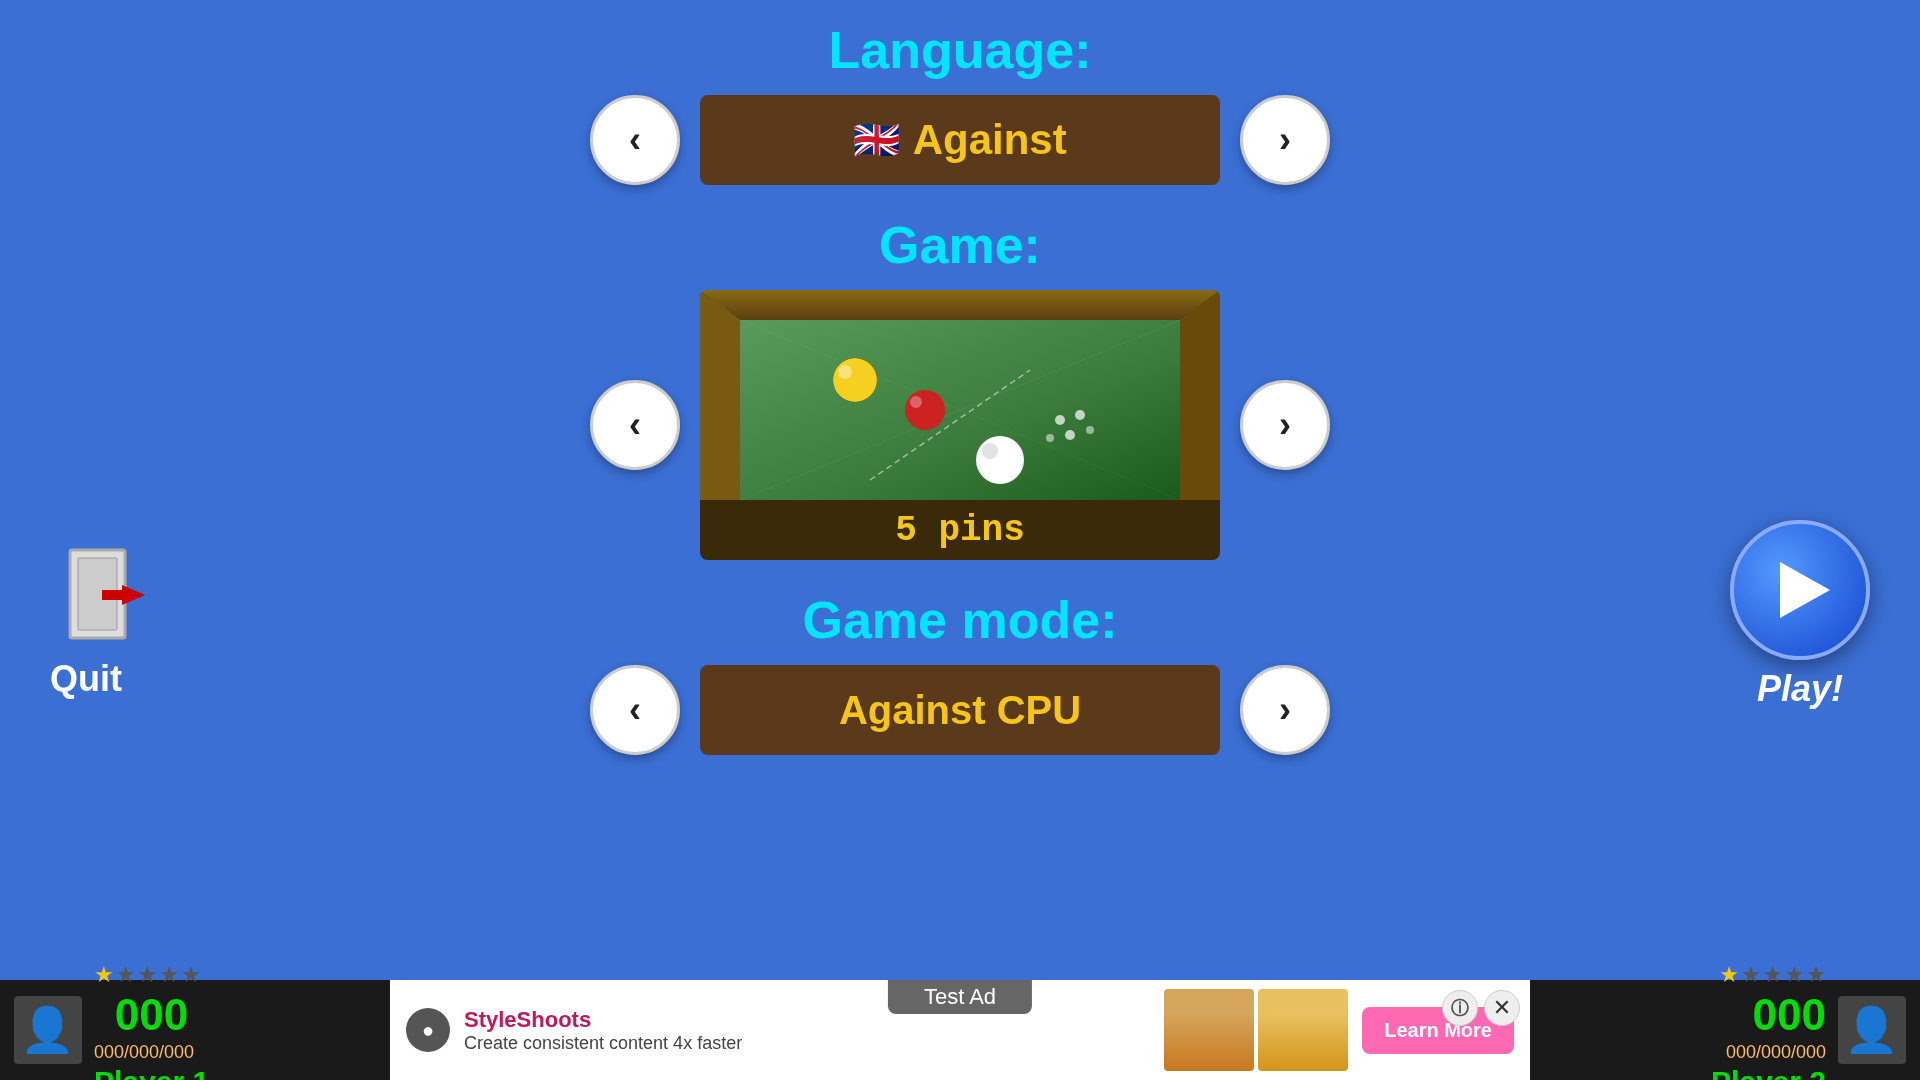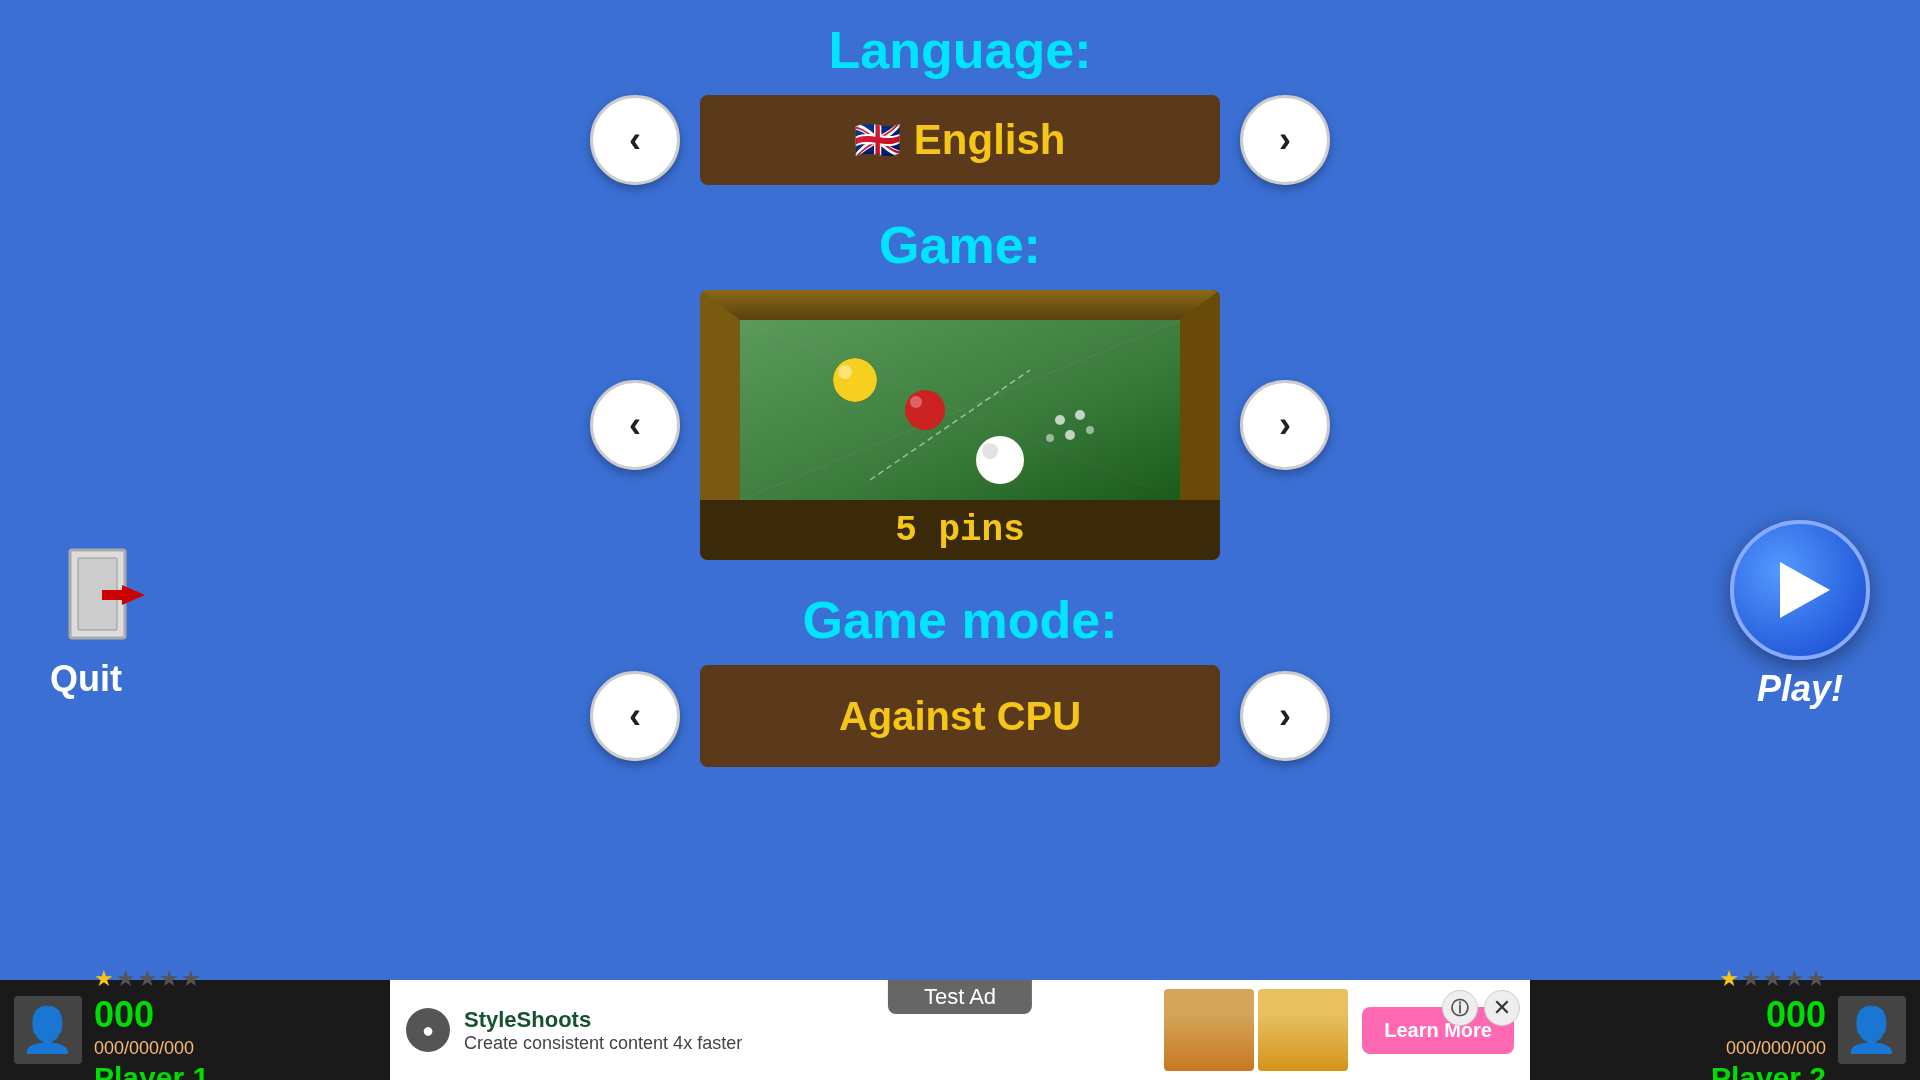--- a/index.html
+++ b/index.html
@@ -120,21 +120,21 @@
     .game-label-bar .game-name {
       color: #f5c518;
       font-size: 36px;
       font-weight: bold;
       font-family: Liberation Mono, monospace;
     }
 
     
     .game-mode-display {
       width: 520px;
-      height: 102px;
+      height: 90px;
       background: #5a3a1a;
       border-radius: 8px;
       display: flex;
       align-items: center;
       justify-content: center;
     }
 
     .game-mode-display .mode-text {
       color: #f5c518;
       font-size: 40px;
@@ -257,23 +257,24 @@
     }
 
     .star {
       font-size: 22px;
     }
 
     .star.filled { color: #f5c518; }
     .star.empty { color: #555; }
 
     .player-score-big {
-      font-size: 36px;
+      font-size: 44px;
       font-weight: bold;
       color: #00dd00;
+      text-align: center;
     }
 
     .player-record {
       font-size: 18px;
       color: #fdba74;
     }
 
     .player-name {
       font-size: 30px;
       font-weight: bold;
@@ -340,21 +341,21 @@
       flex-shrink: 0;
     }
 
     .ad-text-block {
       flex: 1;
     }
 
     .ad-brand {
       font-size: 22px;
       font-weight: bold;
-      color: #14532d;
+      color: #be185d;
     }
 
     .ad-tagline {
       font-size: 18px;
       color: #444;
     }
 
     .ad-image-strip {
       display: flex;
       gap: 4px;
@@ -425,21 +426,21 @@
 </head>
 <body>
 
 <div class="main-content">
 
   <div class="section-label">Language:</div>
   <div class="selector-row">
     <button class="nav-arrow-btn">‹</button>
     <div class="selector-display">
       <span class="flag">🇬🇧</span>
-      <span class="value-text">English</span>
+      <span class="value-text">Against</span>
     </div>
     <button class="nav-arrow-btn">›</button>
   </div>
 
   <div class="section-label">Game:</div>
   <div class="game-selector-row">
     <button class="nav-arrow-btn">‹</button>
     <div class="game-image-box">
       <div class="game-image-area">
         

